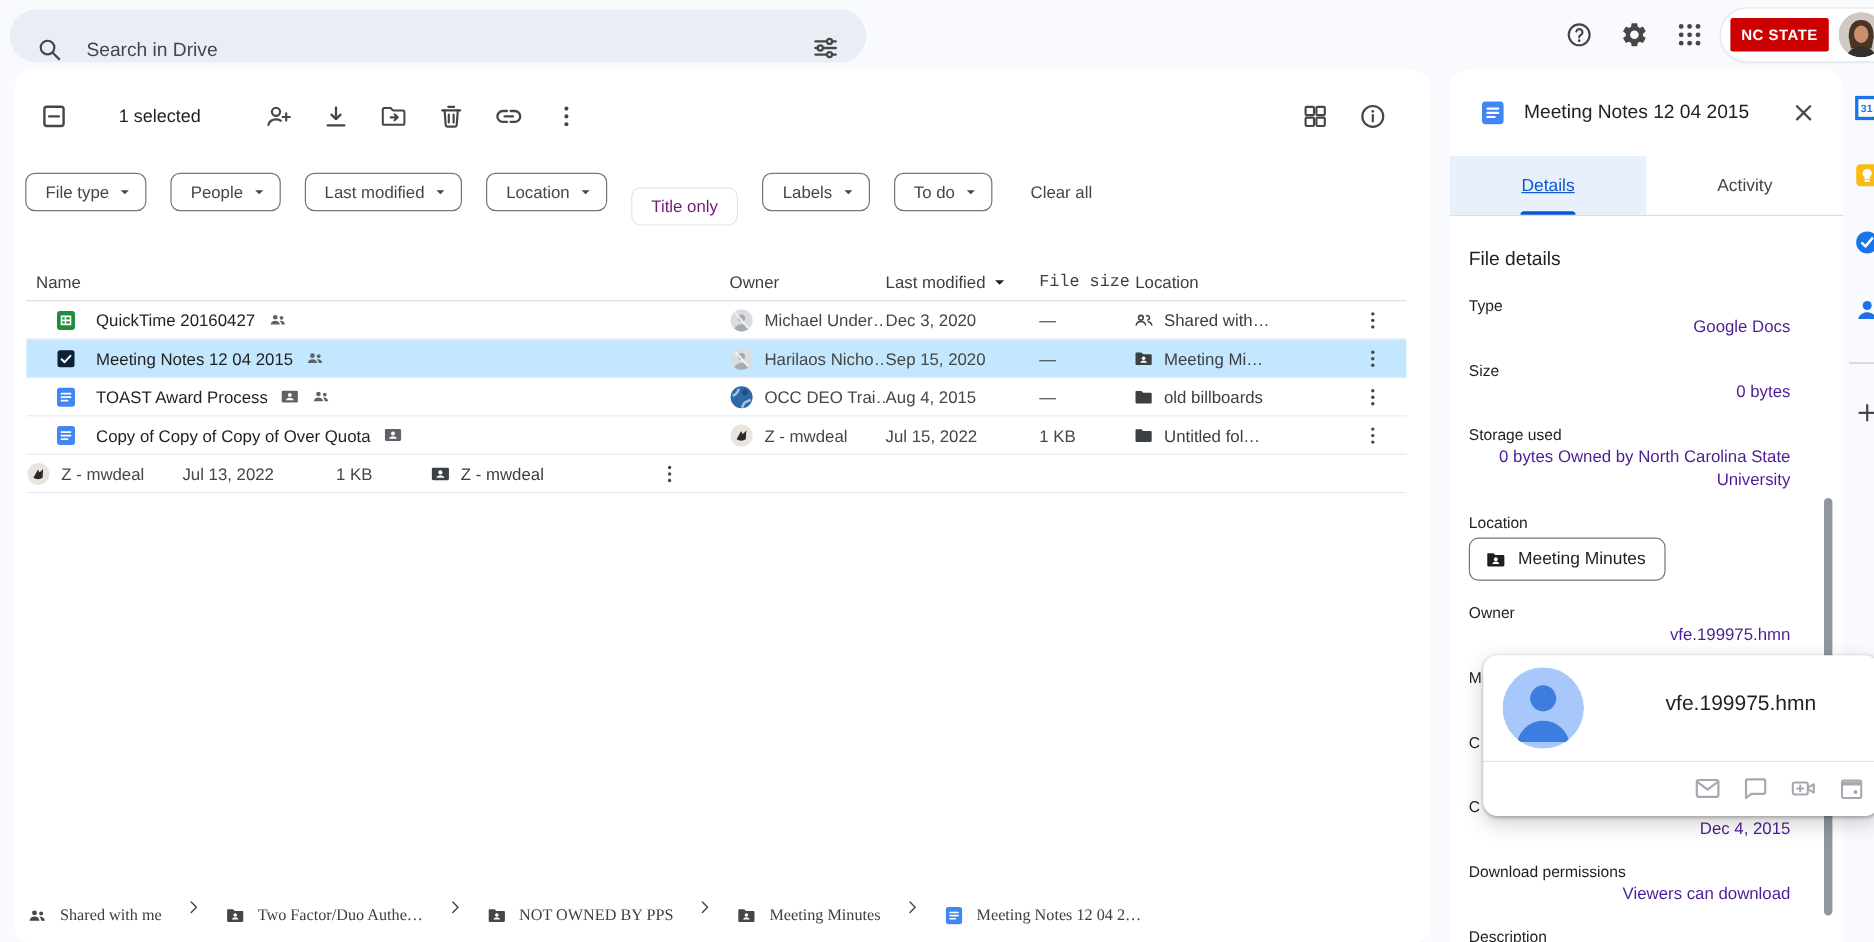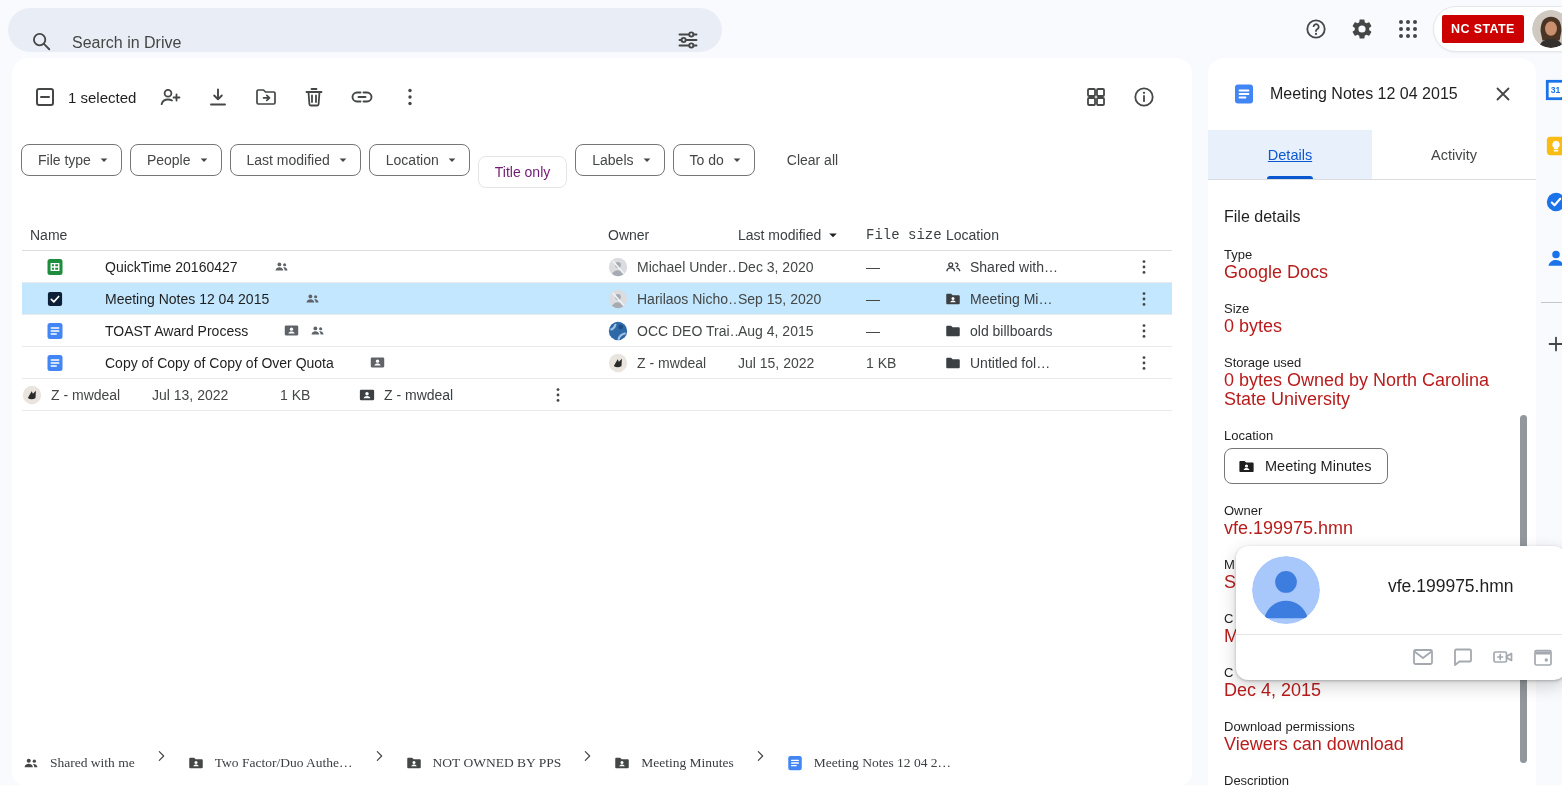--- a/index.html
+++ b/index.html
@@ -26,21 +26,21 @@
     background:#fff; border:1px solid #E4E7EB; border-radius:24px 0 0 24px;
     display:flex; align-items:center; padding-left:8px; box-shadow:0 1px 2px rgba(0,0,0,.05);}
   .org-badge{ background:var(--nc-red,#CC0000); color:#fff; font-weight:700; font-size:12.5px;
     letter-spacing:.4px; padding:7px 9px; border-radius:2px; white-space:nowrap;}
   .profile{ width:38px; height:38px; border-radius:50%; overflow:hidden; margin-left:8px; flex:none; cursor:pointer;}
 
   
   .main-card{ position:absolute; left:12px; top:58px; width:1180px; bottom:0;
     background:#fff; border-radius:16px 16px 12px 12px;}
 
-  .toolbar{ height:40px; margin:19px 24px 0 21px; display:flex; align-items:center; color:#444746;}
+  .toolbar{ height:40px; margin:19px 24px 0 21px; display:flex; align-items:center; color:#444746;gap:31px;}
   .toolbar .cb{ width:24px; height:24px; cursor:pointer;}
   .sel-count{ font-size:15px; font-weight:500; color:#1F1F1F; margin:0 22px 0 11px; white-space:nowrap;}
   .tb-ic{ width:24px; height:24px; margin-right:24px; cursor:pointer; color:#444746;}
   .toolbar-right{ margin-left:auto; display:flex; gap:24px; padding-right:12px;}
   .toolbar-right .i{ width:24px; height:24px; cursor:pointer;}
 
   .chips{ margin:14px 0 0 9px; display:flex; align-items:center; gap:8px;}
   .chip{ height:32px; border:1px solid #747775; border-radius:8px; display:flex; align-items:center;
     padding:0 8px 0 16px; font-size:14px; font-weight:500; color:#444746; cursor:pointer; white-space:nowrap; background:#fff;}
   .chip .arr{ width:18px; height:18px; margin-left:4px; color:#444746;}
@@ -53,21 +53,21 @@
   .h-name{ flex:1; padding-left:8px;}
   .h-owner{ width:130px;}
   .h-mod{ width:128px; display:flex; align-items:center; gap:3px; cursor:pointer;}
   .h-mod .i{ width:18px; height:18px; color:#1F1F1F;}
   .h-size{ width:78px;font-family:Liberation Mono, monospace;}
   .h-loc{ width:172px; padding-left:2px;}
   .h-menu{ width:56px;}
 
   .trow{ display:flex; align-items:center; height:32px; border-bottom:1px solid #E9EAEC; cursor:pointer;}
   .trow.selected{ background:var(--selection,#C2E7FF);}
-  .cell{ font-size:14px; color:#444746;gap:25px;}
+  .cell{ font-size:14px; color:#444746;}
   .c-name{ flex:1; display:flex; align-items:center; min-width:0;}
   .lead{ width:20px; height:20px; margin-left:23px; flex:none;}
   .nm{ margin-left:15px; color:#1F1F1F; white-space:nowrap; overflow:hidden;}
   .badges{ display:flex; align-items:center; gap:9px; margin-left:10px; color:#5F6368;}
   .badges .i{ width:17px; height:17px;}
   .c-owner{ width:130px; display:flex; align-items:center; gap:9px; flex:none; overflow:hidden;}
   .av{ width:20px; height:20px; flex:none;}
   .ow-t{ white-space:nowrap; overflow:hidden;}
   .c-mod{ width:128px; flex:none;}
   .c-size{ width:78px; flex:none;}
@@ -93,21 +93,21 @@
   .p-tabs{ height:50px; display:flex; border-bottom:1px solid #DADCE0;}
   .p-tab{ flex:1; display:flex; align-items:center; justify-content:center;
     font-size:14.5px; font-weight:500; color:#444746; cursor:pointer; position:relative;}
   .p-tab.active{ background:#E8F0FC; color:var(--accent,#0B57D0);text-decoration:underline;}
   .p-tab.active::after{ content:''; position:absolute; bottom:0; left:50%; transform:translateX(-50%);
     width:46px; height:3px; background:var(--accent,#0B57D0); border-radius:3px 3px 0 0;}
   .p-body{ padding:0 16px; position:relative;}
   .p-sec-title{ margin-top:26px; font-size:16px; font-weight:500; line-height:22px; color:#1F1F1F;}
   .fg{ margin-top:19px;}
   .fg .lbl{ font-size:13px; font-weight:500; line-height:16px; color:#1F1F1F;}
-  .fg .val{ font-size:18px; line-height:19px; color:#b91c1c; max-width:268px;}
+  .fg .val{ font-size:14px; line-height:19px; color:#4c1d95; max-width:268px;text-align:right;}
   .loc-chip{ margin-top:4px; height:36px; border:1px solid #747775; border-radius:8px;
     display:inline-flex; align-items:center; padding:0 16px 0 12px; gap:9px; cursor:pointer; background:#fff;}
   .loc-chip .i{ width:19px; height:19px; color:#1F1F1F;}
   .loc-chip span{ font-size:14.5px; font-weight:500; color:#1F1F1F; white-space:nowrap;}
   .pscroll{ position:absolute; right:9px; top:357px; width:7px; height:348px;
     border-radius:4px; background:#7E858B; opacity:.85; cursor:pointer;}
 
   
   .hover-card{ position:absolute; left:1236px; top:546px; width:330px; height:134px;
     background:#fff; border-radius:12px; z-index:40;
@@ -255,21 +255,21 @@
           <svg viewBox="0 0 24 24" fill="none" stroke="currentColor" stroke-width="1.8">
             <circle cx="12" cy="12" r="8.7"></circle>
             <path d="M12 11v5.2" stroke-linecap="round"></path>
             <circle cx="12" cy="7.8" r="1.15" fill="currentColor" stroke="none"></circle>
           </svg>
         </span>
       </div>
   </div>
 
   <div class="chips">
-    <span id="chips" style="display:flex;gap:8px;align-items:center;">
+    <span id="chips" style="display:flex;gap:20px;align-items:center;">
         <div class="chip">
           <span>File type</span>
           <span class="i arr">
             <svg viewBox="0 0 24 24" fill="currentColor">
               <path d="M7.5 10l4.5 4.5L16.5 10z"></path>
             </svg>
           </span>
         </div>
         <div class="chip">
           <span>People</span>

